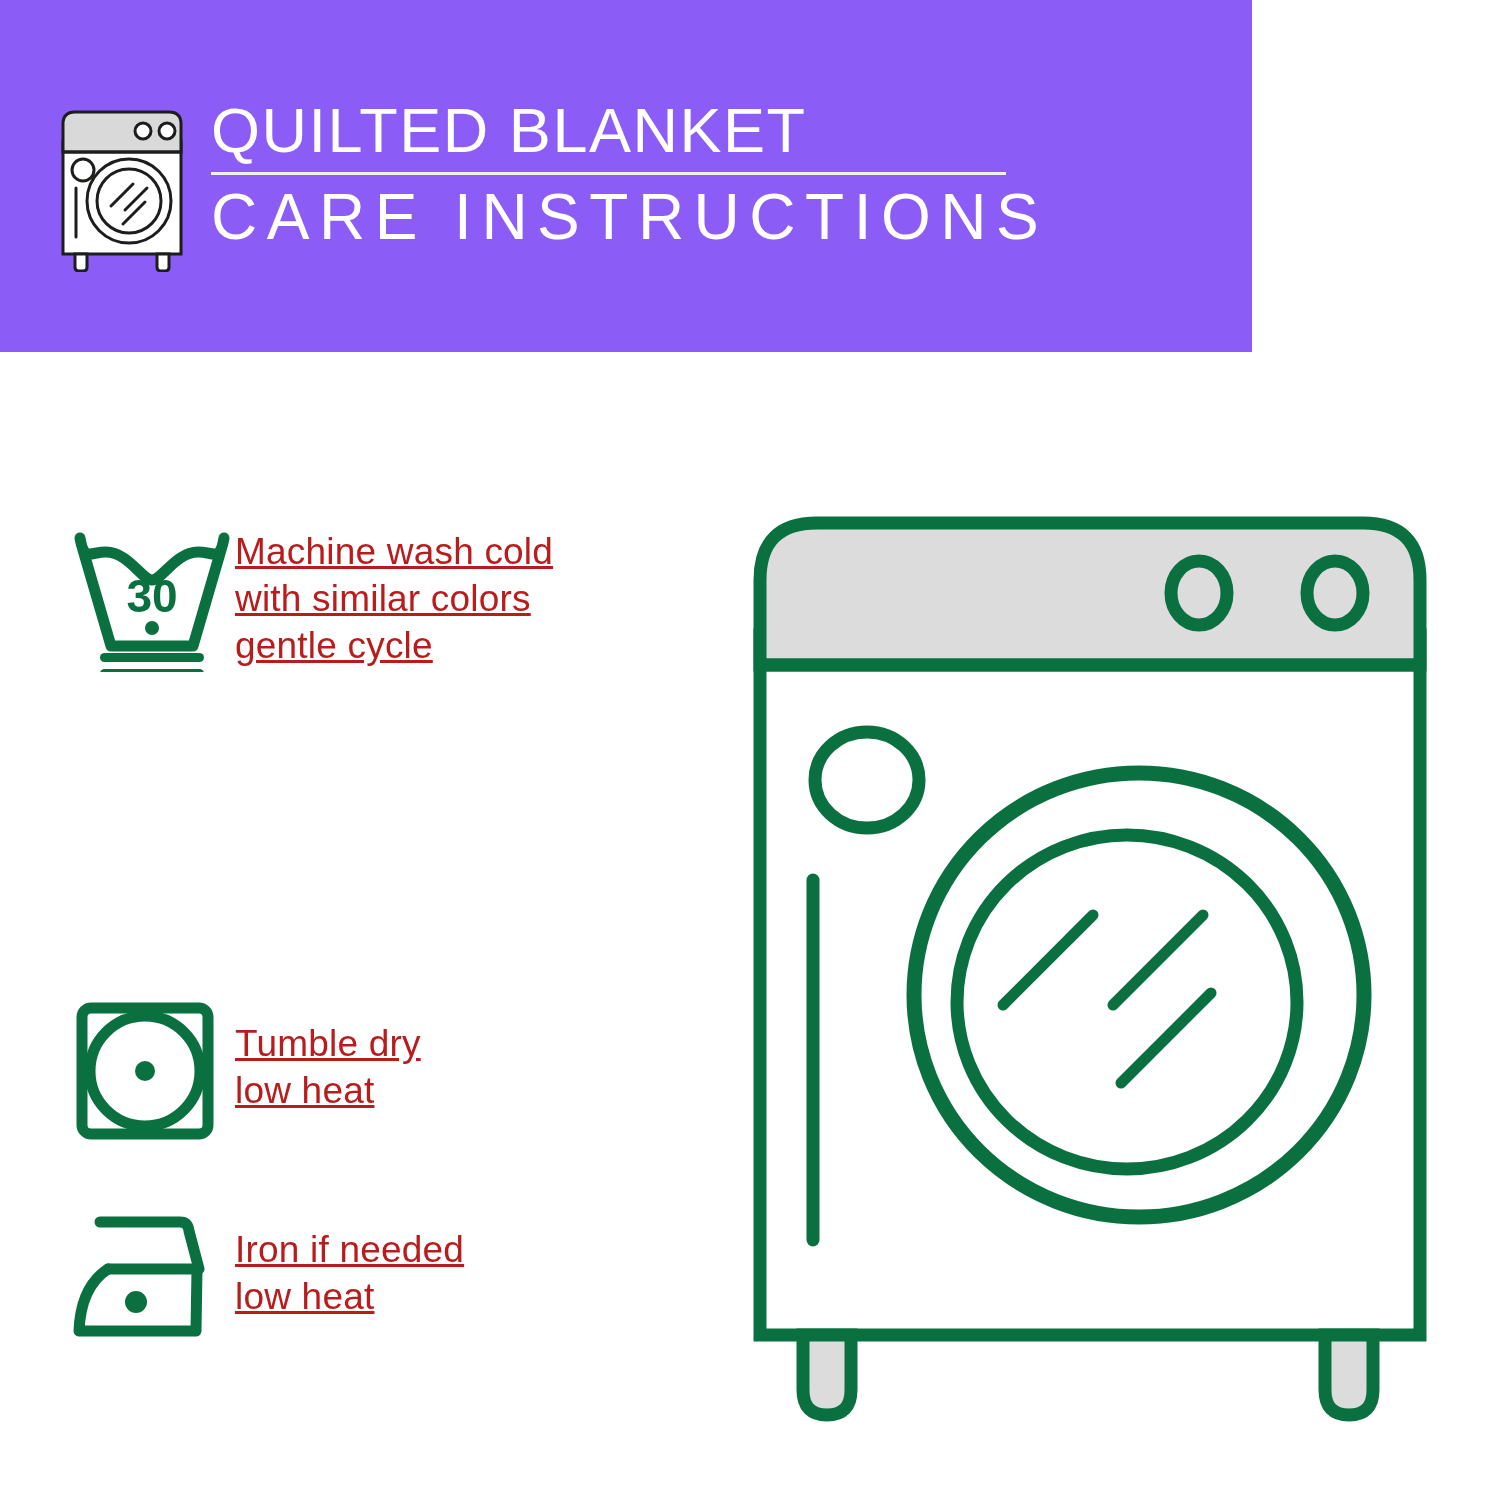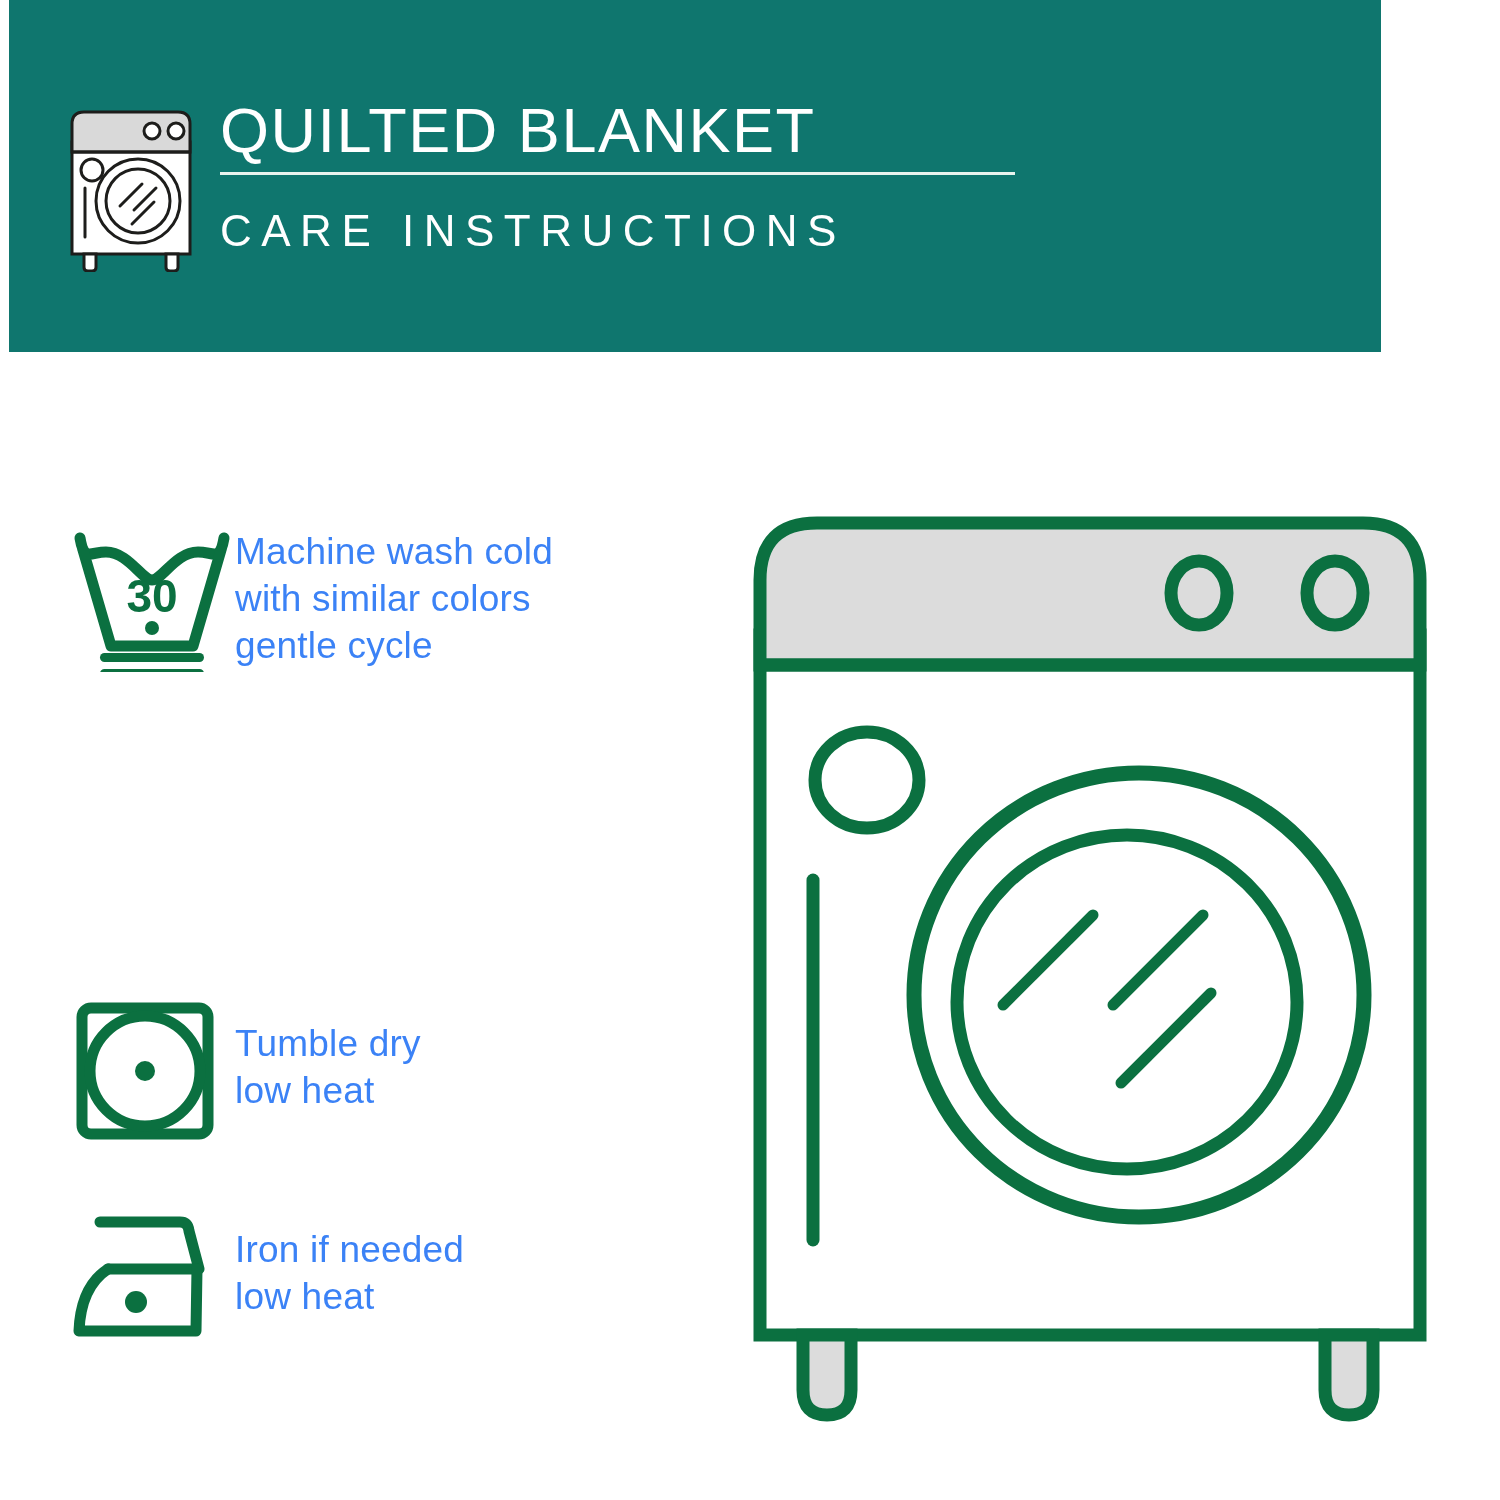--- a/index.html
+++ b/index.html
@@ -7,23 +7,23 @@
   body {
     background:#ffffff;
     font-family:"Liberation Sans", sans-serif;
     overflow:hidden;
     position:relative;
   }
 
   
   .header {
     position:absolute;
-    left:9px; top:0;
-    width:1372px; height:352px;
-    background:#0f766e;
+    left:0; top:0;
+    width:1252px; height:352px;
+    background:#8b5cf6;
   }
   .header-inner {
     position:absolute;
     left:55px; top:96px;
     display:flex;
     align-items:flex-start;
   }
   .logo-icon {
     width:134px; height:168px;
     flex:0 0 auto;
@@ -44,26 +44,25 @@
   }
   .title-rule {
     width:795px;
     height:3px;
     background:#e9f4ee;
     margin-top:8px;
     margin-bottom:9px;
   }
   .title-line2 {
     color:#ffffff;
-    font-size:44px;
+    font-size:64px;
     font-weight:400;
     line-height:66px;
     letter-spacing:9.5px;
     white-space:nowrap;
-    margin-top:14px;
   }
 
   
   .care-list {
     position:absolute;
     left:0; top:352px;
     width:740px; height:1148px;
   }
   .care-row {
     position:absolute;
@@ -80,23 +79,24 @@
   .sym-wrap {
     width:165px;
     flex:0 0 165px;
     display:flex;
     align-items:flex-start;
     justify-content:center;
   }
   .care-text {
     font-size:37px;
     line-height:47px;
-    color:#3b82f6;
+    color:#b91c1c;
     letter-spacing:0.2px;
     padding-top:2px;
+    text-decoration:underline;
   }
   .care-row.r0 .care-text { padding-top:6px; }
   .care-row.r1 .care-text { padding-top:34px; }
   .care-row.r2 .care-text { padding-top:24px; }
   .care-row.r3 .care-text { padding-top:20px; }
 
   
   .machine-wrap {
     position:absolute;
     left:745px; top:505px;

